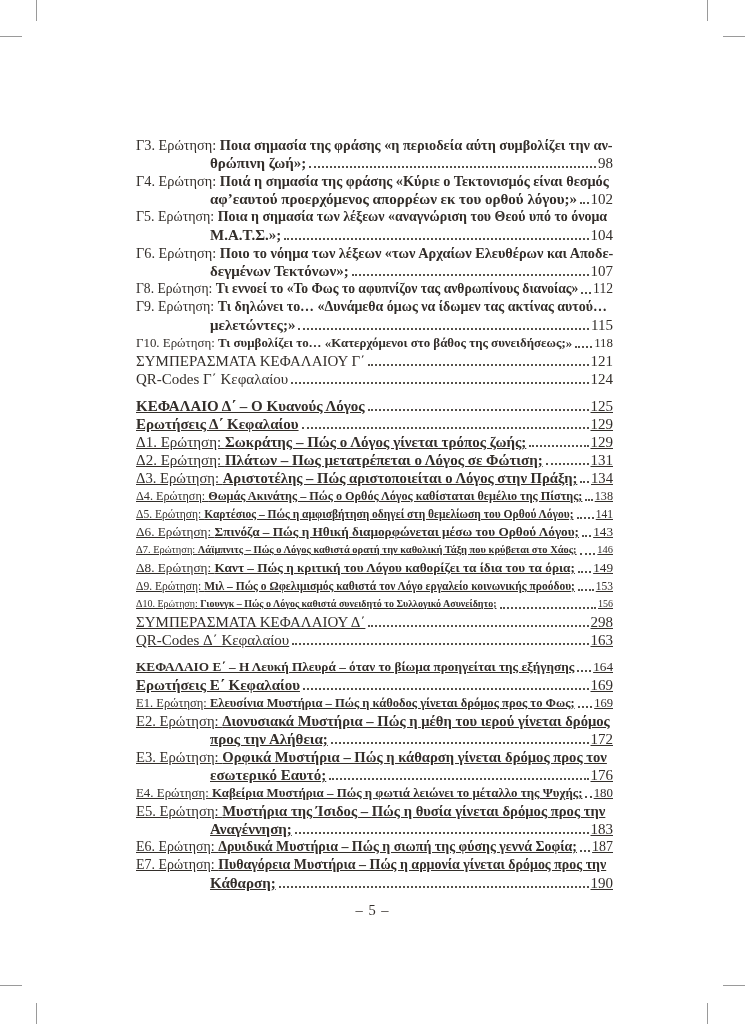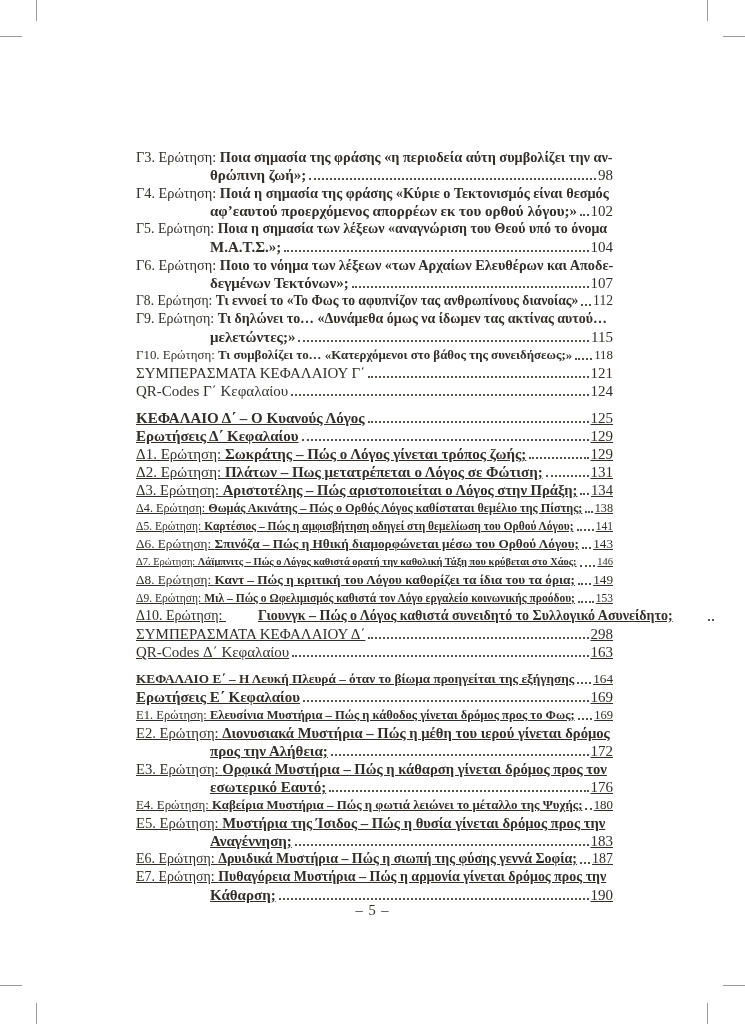--- a/index.html
+++ b/index.html
@@ -19,21 +19,21 @@
   .cm{position:absolute;background:var(--crop);}
   .cm.v{width:1px;height:21px;}
   .cm.h{width:22px;height:1px;}
   .cm-tl-v{left:36px;top:0;}      .cm-tl-h{left:0;top:36px;}
   .cm-tr-v{left:707px;top:0;}     .cm-tr-h{left:723px;top:36px;}
   .cm-bl-h{left:0;top:985px;}     .cm-bl-v{left:36px;top:1003px;}
   .cm-br-h{left:723px;top:985px;} .cm-br-v{left:707px;top:1003px;}
 
   
   .toc{
-    position:absolute;left:136px;top:148px;width:477px;
+    position:absolute;left:136px;top:136px;width:477px;
     font-size:15px;
   }
   .toc-section + .toc-section{margin-top:9px;text-decoration:underline;}
   .toc-row{
     height:18px;line-height:18px;white-space:nowrap;
   }
   .toc-row.has-page{display:flex;align-items:baseline;}
   .toc-row.justify{display:block;}
   .toc-row.indent{padding-left:74px;}
   .prefix,.txt,.pagenum{flex:0 0 auto;}
@@ -214,21 +214,21 @@
       </div>
       <div class="toc-entry question">
         <div class="toc-row has-page" style="font-size: 11.5px;">
           <span class="prefix">Δ9. Ερώτηση:&nbsp;</span>
           <span class="txt b">Μιλ – Πώς ο Ωφελιμισμός καθιστά τον Λόγο εργαλείο κοινωνικής προόδου;</span>
           <span class="leader"></span>
           <span class="pagenum">153</span>
         </div>
       </div>
       <div class="toc-entry question">
-        <div class="toc-row has-page" style="font-size: 14px; gap: 32px;">
+        <div class="toc-row has-page" style="font-size: 10px;">
           <span class="prefix">Δ10. Ερώτηση:&nbsp;</span>
           <span class="txt b">Γιουνγκ – Πώς ο Λόγος καθιστά συνειδητό το Συλλογικό Ασυνείδητο;</span>
           <span class="leader"></span>
           <span class="pagenum">156</span>
         </div>
       </div>
       <div class="toc-entry plain">
         <div class="toc-row has-page">
           <span class="txt">ΣΥΜΠΕΡΑΣΜΑΤΑ ΚΕΦΑΛΑΙΟΥ Δ΄</span>
           <span class="leader"></span>

